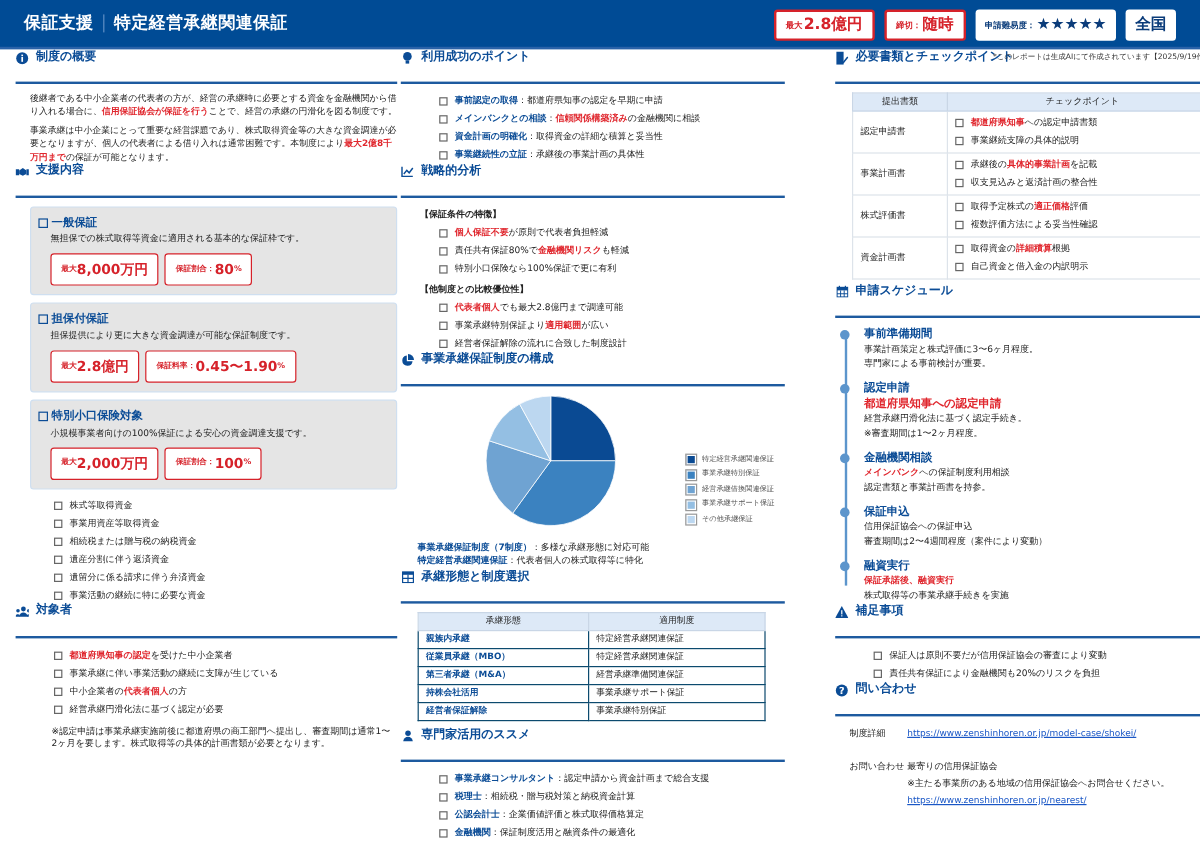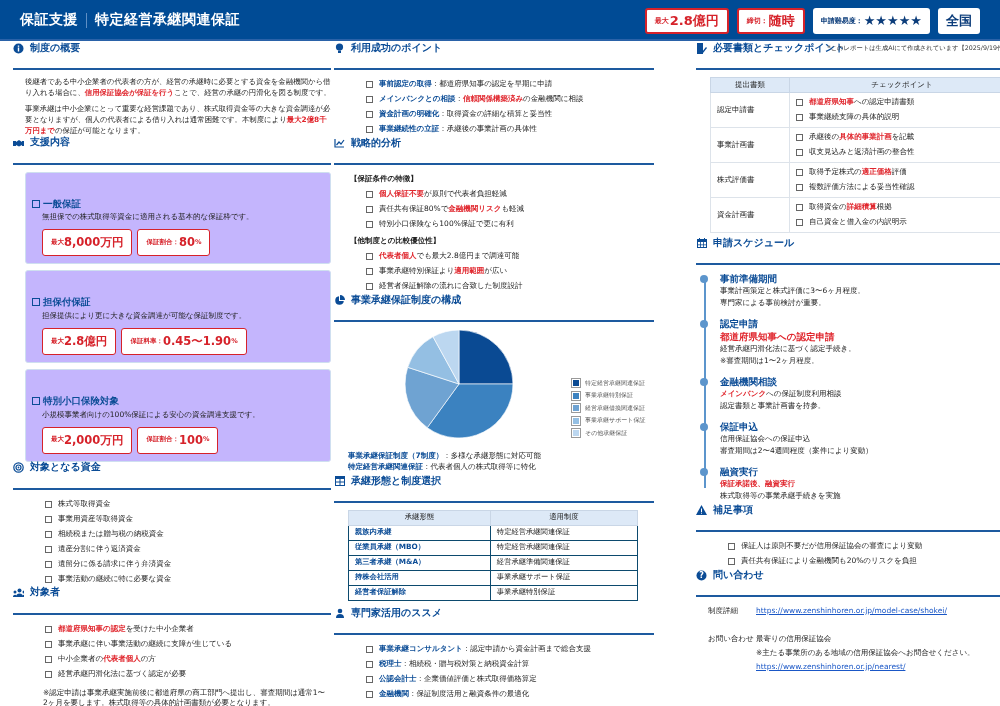--- a/index.html
+++ b/index.html
@@ -19,21 +19,21 @@
 .cols{position:absolute;top:43px;left:0;width:1000px;height:663px;}
 .col{position:absolute;top:0;}
 .c1{left:13px;width:318px;}
 .c2{left:334px;width:320px;}
 .c3{left:696px;width:320px;}
 .sh{display:flex;align-items:center;gap:6px;color:#0b4c96;font-weight:bold;font-size:10px;border-bottom:2px solid #1d5a9f;padding-bottom:20px;margin-bottom:7px;height:18px;}
 .sh .ic{width:11px;height:11px;display:inline-flex;align-items:center;justify-content:center;}
 .para{padding-left:12px;margin-bottom:6px;font-size:7.4px;}
 .red{color:#e0262d;font-weight:bold;}
 .blu{color:#0b4c96;font-weight:bold;}
-.card{background:#c4b5fd;border:1px solid #cfdff0;border-radius:3px;margin:0 0 6px 12px;padding:24px 8px 7px 6px;}
+.card{background:#e5e5e5;border:1px solid #cfdff0;border-radius:3px;margin:0 0 6px 12px;padding:6px 8px 7px 6px;}
 .card .ct{color:#0b4c96;font-weight:bold;font-size:9.5px;display:flex;align-items:center;gap:3px;}
 .card .cd{padding-left:10px;margin:2px 0 6px;}
 .card .chips{display:flex;gap:5px;padding-left:10px;}
 .chip{background:#fff;border:1.5px solid #d6222a;border-radius:3px;color:#d6222a;font-weight:bold;height:27px;display:flex;align-items:center;padding:0 8px;}
 .chip .s{font-size:6.5px;}
 .chip .l{font-size:11.5px;}
 .chk{display:inline-block;width:7px;height:7px;border:1px solid #666;margin-right:6px;vertical-align:-1px;background:#fff;}
 .cbx{width:8px;height:8px;border:1.2px solid #0b4c96;display:inline-block;}
 ul.ck{list-style:none;padding-left:32px;margin-bottom:6px;}
 ul.ck li{height:15px;display:flex;align-items:center;}
@@ -166,30 +166,20 @@
             <span class="l">2,000万円</span>
           </div>
         <div class="chip">
             <span class="s">保証割合：</span>
             <span class="l">100</span>
             <span class="s">%</span>
           </div>
       </div>
     </div>
 
-    <div class="sh" style="margin-top:4px">
-      <span class="ic">
-          <svg width="11" height="11">
-            <circle cx="5.5" cy="5.5" r="4.7" fill="none" stroke="#0b4c96" stroke-width="1.2"></circle>
-            <circle cx="5.5" cy="5.5" r="2.5" fill="none" stroke="#0b4c96" stroke-width="1.2"></circle>
-            <circle cx="5.5" cy="5.5" r="0.9" fill="#0b4c96"></circle>
-          </svg>
-        </span>
-      <span>対象となる資金</span>
-    </div>
     <ul class="ck">
       <li>
           <span class="chk"></span>
           <span>株式等取得資金</span>
         </li>
       <li>
           <span class="chk"></span>
           <span>事業用資産等取得資金</span>
         </li>
       <li>

